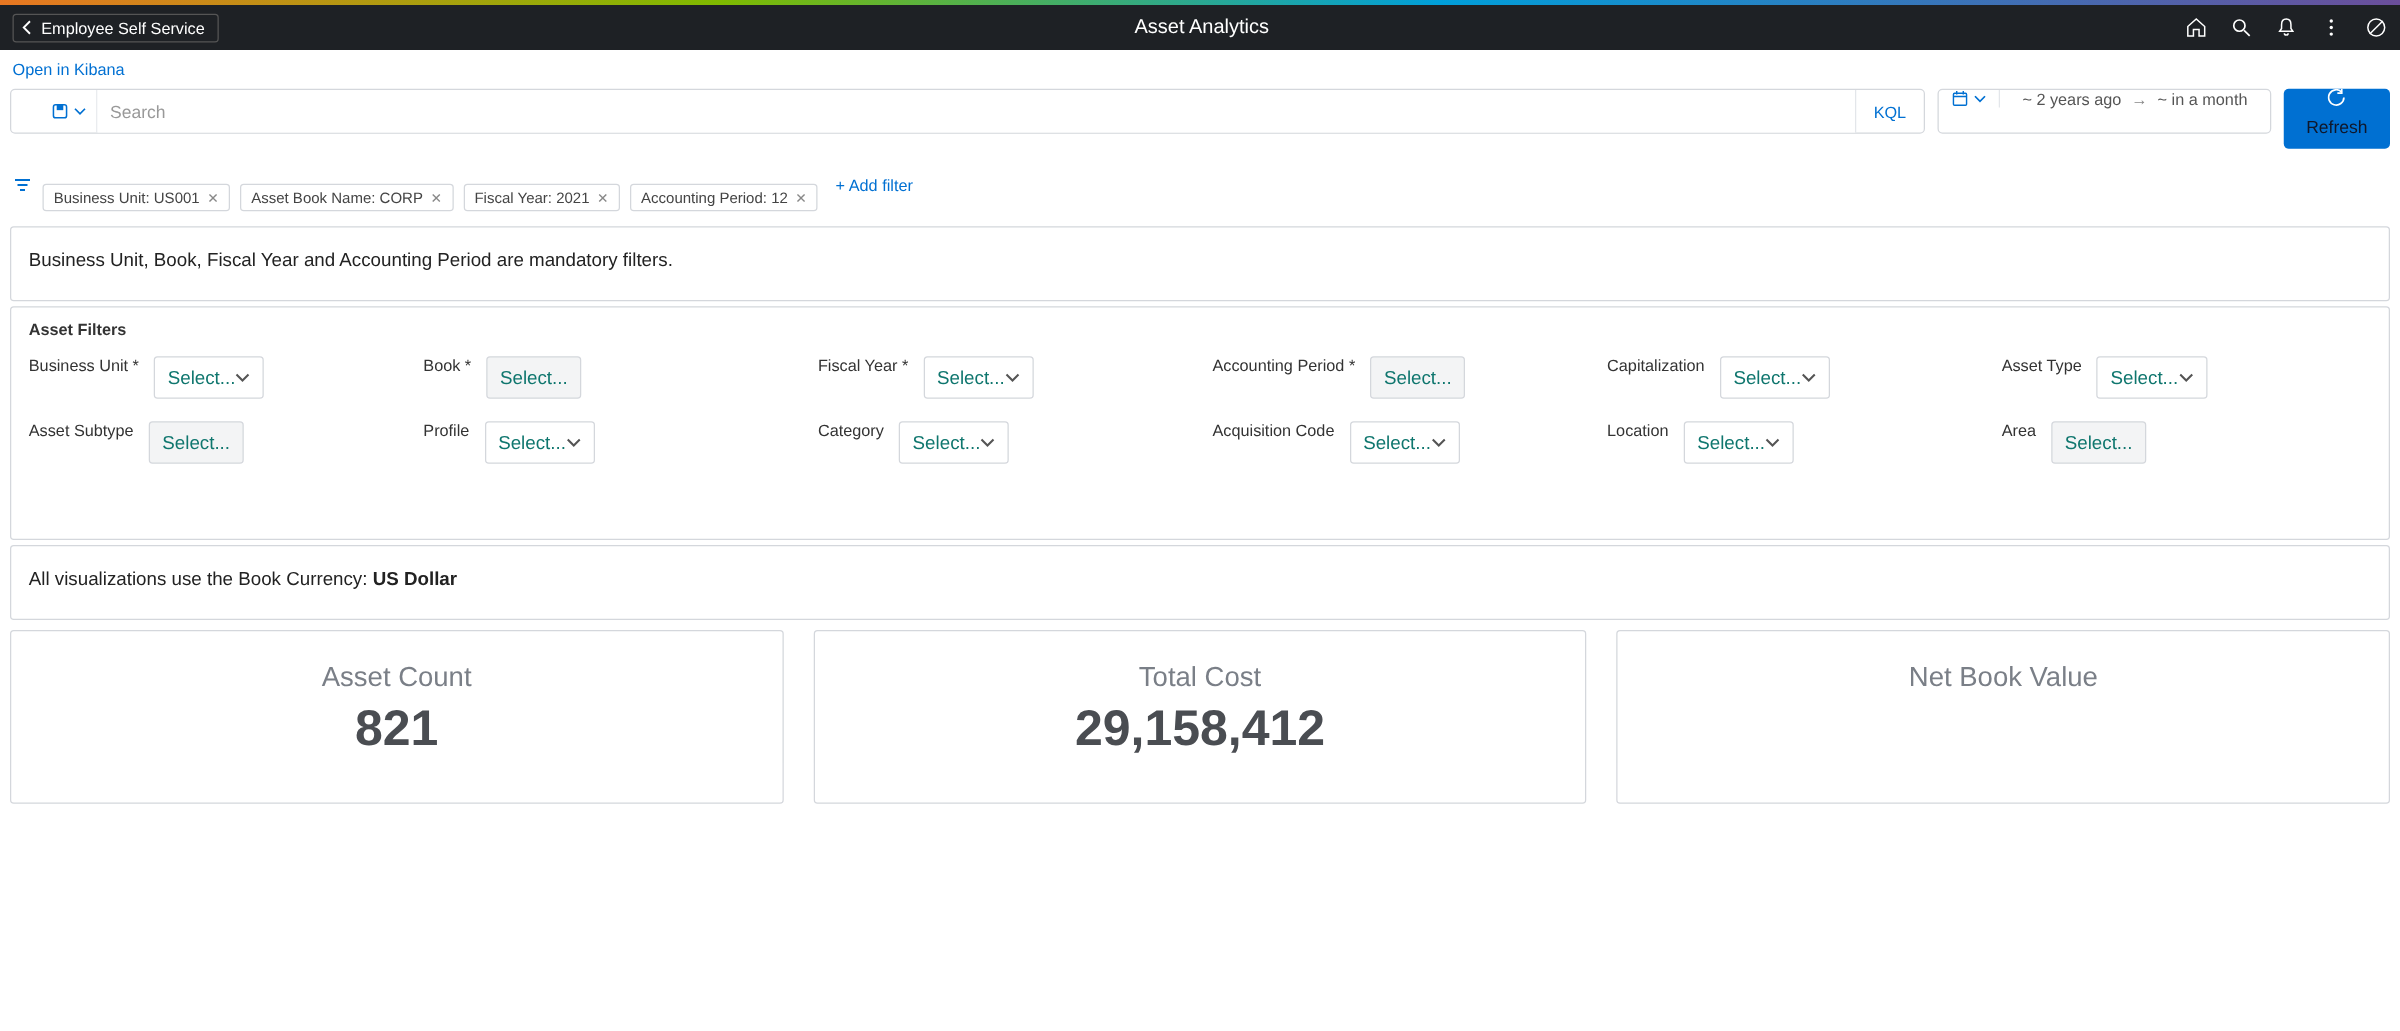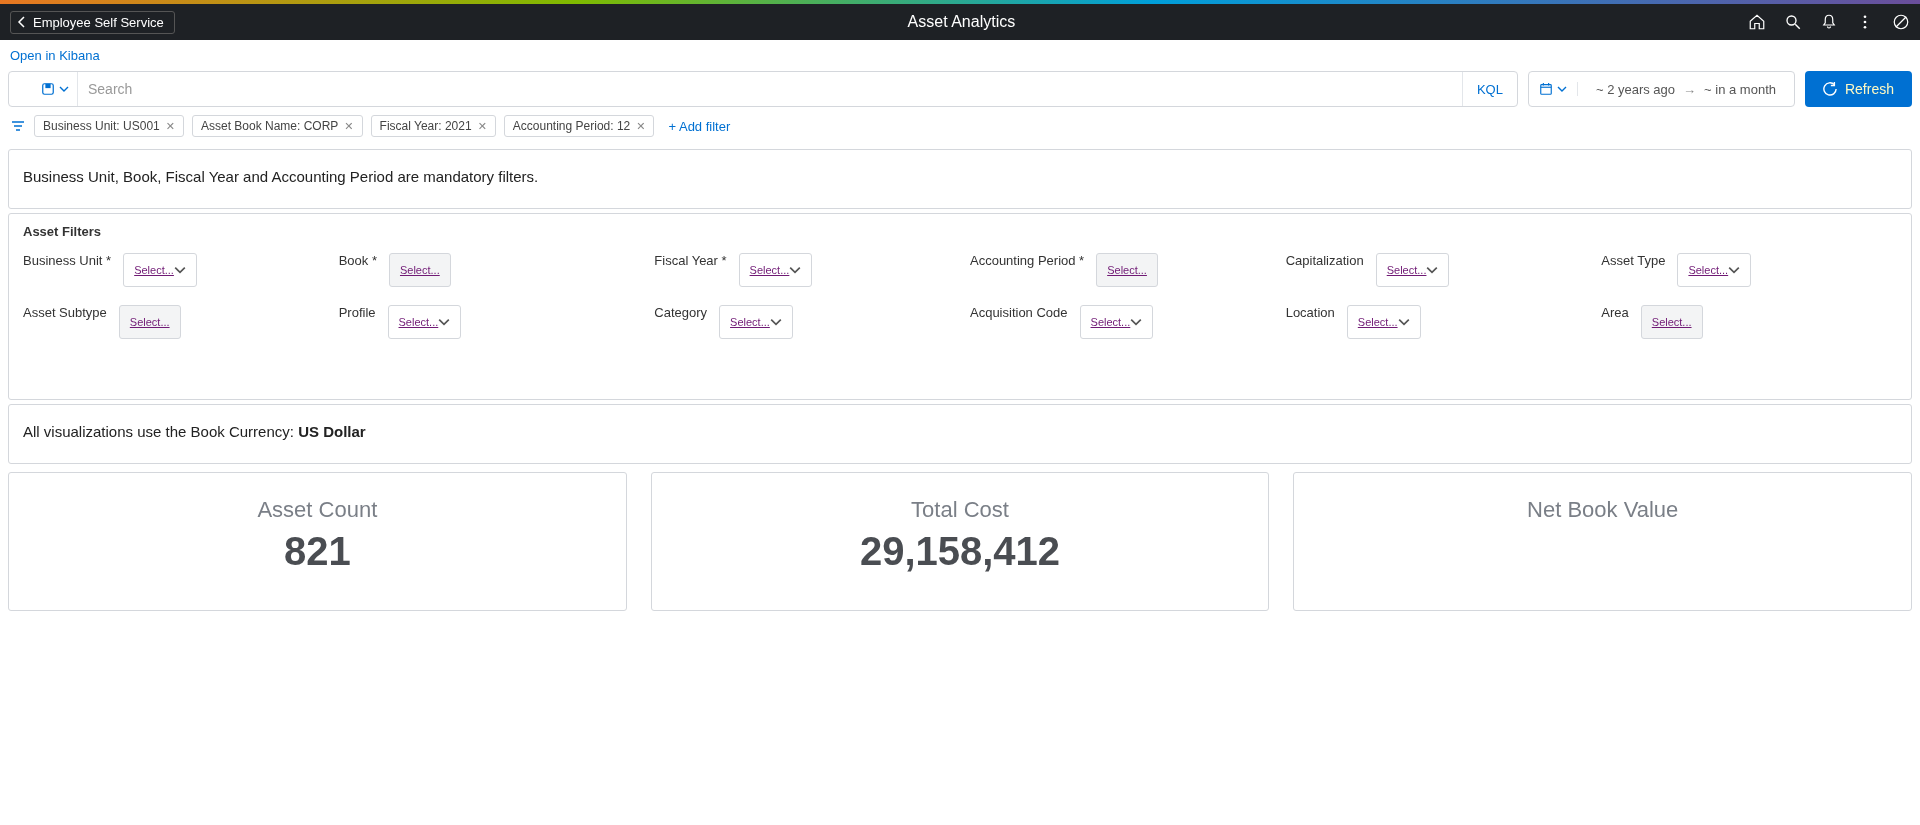--- a/index.html
+++ b/index.html
@@ -98,21 +98,21 @@
   display: flex;
   align-items: center;
   padding: 0 14px;
   border-left: 1px solid #e3e6ea;
   color: #0070d2;
   font-size: 13px;
   cursor: pointer;
 }
 .date-picker {
   display: flex;
-  align-items: center;
+  align-items: flex-start;
   border: 1px solid #d4d7dc;
   border-radius: 4px;
   height: 36px;
   background: #fff;
 }
 .date-icon {
   display: flex;
   align-items: center;
   gap: 4px;
   padding: 0 10px;
@@ -125,30 +125,31 @@
   align-items: center;
   padding: 0 18px;
   gap: 8px;
   font-size: 13px;
   color: #555;
   cursor: pointer;
 }
 .date-arrow { color: #888; }
 .refresh-btn {
   background: #0070d2;
-  color: #fef9c3;
+  color: #0f172a;
   border: none;
   border-radius: 4px;
-  height: 36px;
+  height: 48px;
   padding: 0 18px;
   font-size: 14px;
   display: flex;
   align-items: center;
   gap: 8px;
   cursor: pointer;
+  flex-direction: column;
 }
 
 
 .chips-row {
   display: flex;
   align-items: center;
   gap: 8px;
   padding: 8px 10px;
 }
 .filter-toggle-icon {
@@ -206,25 +207,24 @@
 .filter-field { display: flex; gap: 12px; }
 .filter-label { font-size: 13px; color: #333; font-weight: normal; }
 .filter-select {
   height: 34px;
   border: 1px solid #d4d7dc;
   border-radius: 3px;
   padding: 0 10px;
   display: flex;
   align-items: center;
   justify-content: space-between;
-  font-size: 11px;
-  color: #701a75;
+  font-size: 15px;
+  color: #0f766e;
   cursor: pointer;
   background: #fff;
-  text-decoration: underline;
 }
 .filter-select.disabled {
   background: #f3f4f5;
   cursor: default;
 }
 .chev-down { color: #666; display: inline-flex; }
 
 .currency-panel {
   padding: 18px 14px;
   font-size: 15px;
@@ -352,21 +352,21 @@
     <span>Refresh</span>
   </button>
 </div>
 
 <div class="chips-row">
   <span class="filter-toggle-icon">
     <svg width="16" height="16" viewBox="0 0 16 16">
         <path d="M2 4 H14 M4 8 H12 M6 12 H10" stroke="#0070d2" stroke-width="1.5" fill="none"></path>
       </svg>
   </span>
-  <div id="chips-container" style="display:flex;gap:8px;">
+  <div id="chips-container" style="display:flex;gap:8px;margin-top:20px;">
       <div class="chip">
         <span>Business Unit: US001</span>
         <span class="chip-x">✕</span>
       </div>
       <div class="chip">
         <span>Asset Book Name: CORP</span>
         <span class="chip-x">✕</span>
       </div>
       <div class="chip">
         <span>Fiscal Year: 2021</span>

